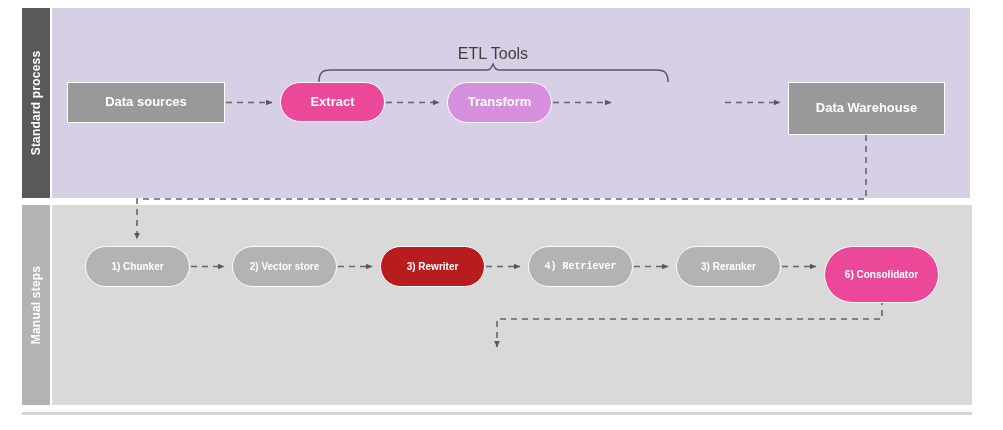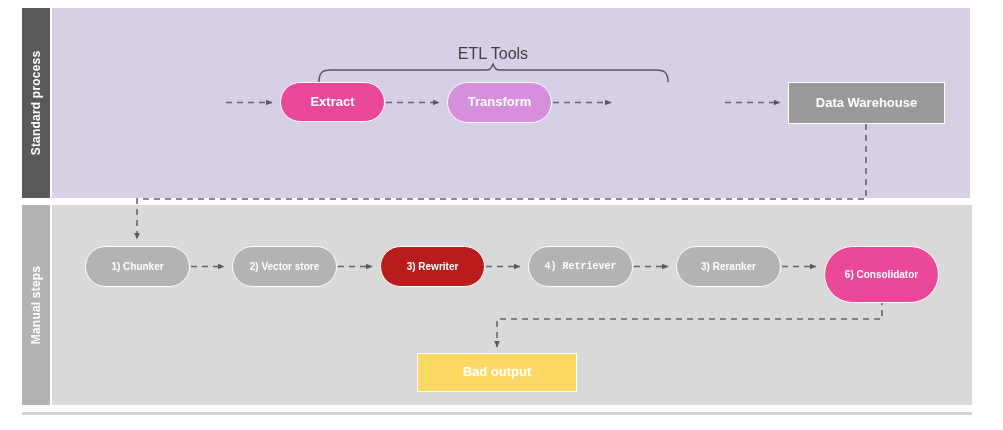--- a/index.html
+++ b/index.html
@@ -125,37 +125,37 @@
 
       <path d="M882,288 L882,319 L497,319 L497,347" marker-end="url(#arrowhead)"></path>
     </g>
 
     <path d="M319,82 C319,72 323,70 331,70 L486,70 C491,70 491,68 493,64
              C495,68 495,70 500,70 L656,70 C664,70 668,72 668,82" stroke="#595959" stroke-width="1.5" fill="none"></path>
   </svg>
 
   <div class="brace-label" style="left:428px; top:45px; width:130px;">ETL Tools</div>
 
+  <div class="node rect" style="left:67px; top:82px; width:158px; height:41px; background:#999999;">Data sources</div>
 
   <div class="node pill" style="left:280px; top:82px; width:105px; height:40px; background:#ec4899;">Extract</div>
 
   <div class="node pill" style="left:447px; top:82px; width:105px; height:41px; background:#d58fdd;">Transform</div>
 
 
-  <div class="node rect" style="left:788px; top:82px; width:157px; height:42px; background:#999999;">Data Warehouse</div>
+  <div class="node rect" style="left:788px; top:82px; width:157px; height:53px; background:#999999;">Data Warehouse</div>
 
   <div class="node pill sm" style="left:85px; top:246px; width:105px; height:41px; background:#b3b3b3;">1) Chunker</div>
 
   <div class="node pill sm" style="left:232px; top:246px; width:105px; height:41px; background:#b3b3b3;">2) Vector store</div>
 
   <div class="node pill sm" style="left:380px; top:246px; width:105px; height:41px; background:#b91c1c;">3) Rewriter</div>
 
   <div class="node pill sm" style="left:528px; top:246px; width:105px; height:41px; background:#b3b3b3;font-family:Liberation Mono, monospace;">4) Retriever</div>
 
   <div class="node pill sm" style="left:676px; top:246px; width:105px; height:41px; background:#b3b3b3;">3) Reranker</div>
 
   <div class="node pill sm" style="left:824px; top:246px; width:115px; height:57px; background:#ec4899;">6) Consolidator</div>
 
-  <div class="node rect" style="left:417px; top:353px; width:160px; height:39px; background:#ffd966;">Bad output</div>
 
   <div class="bottom-rule" style="left:22px; top:412px; width:950px; height:3px; background:#d4d4d4;"></div>
 
 </div>
 
 </body></html>

